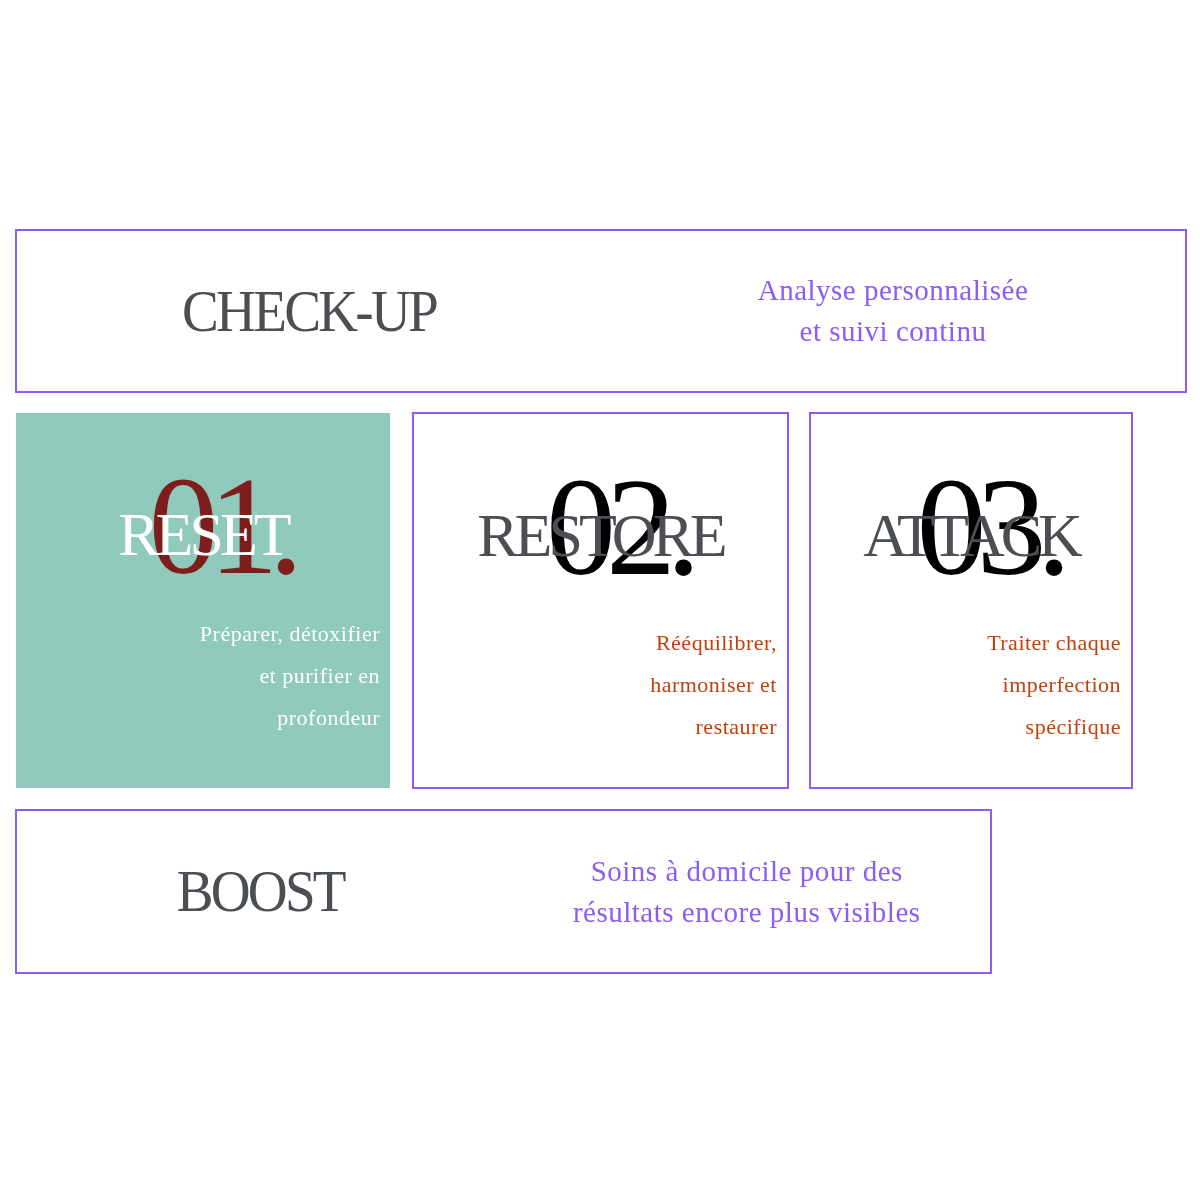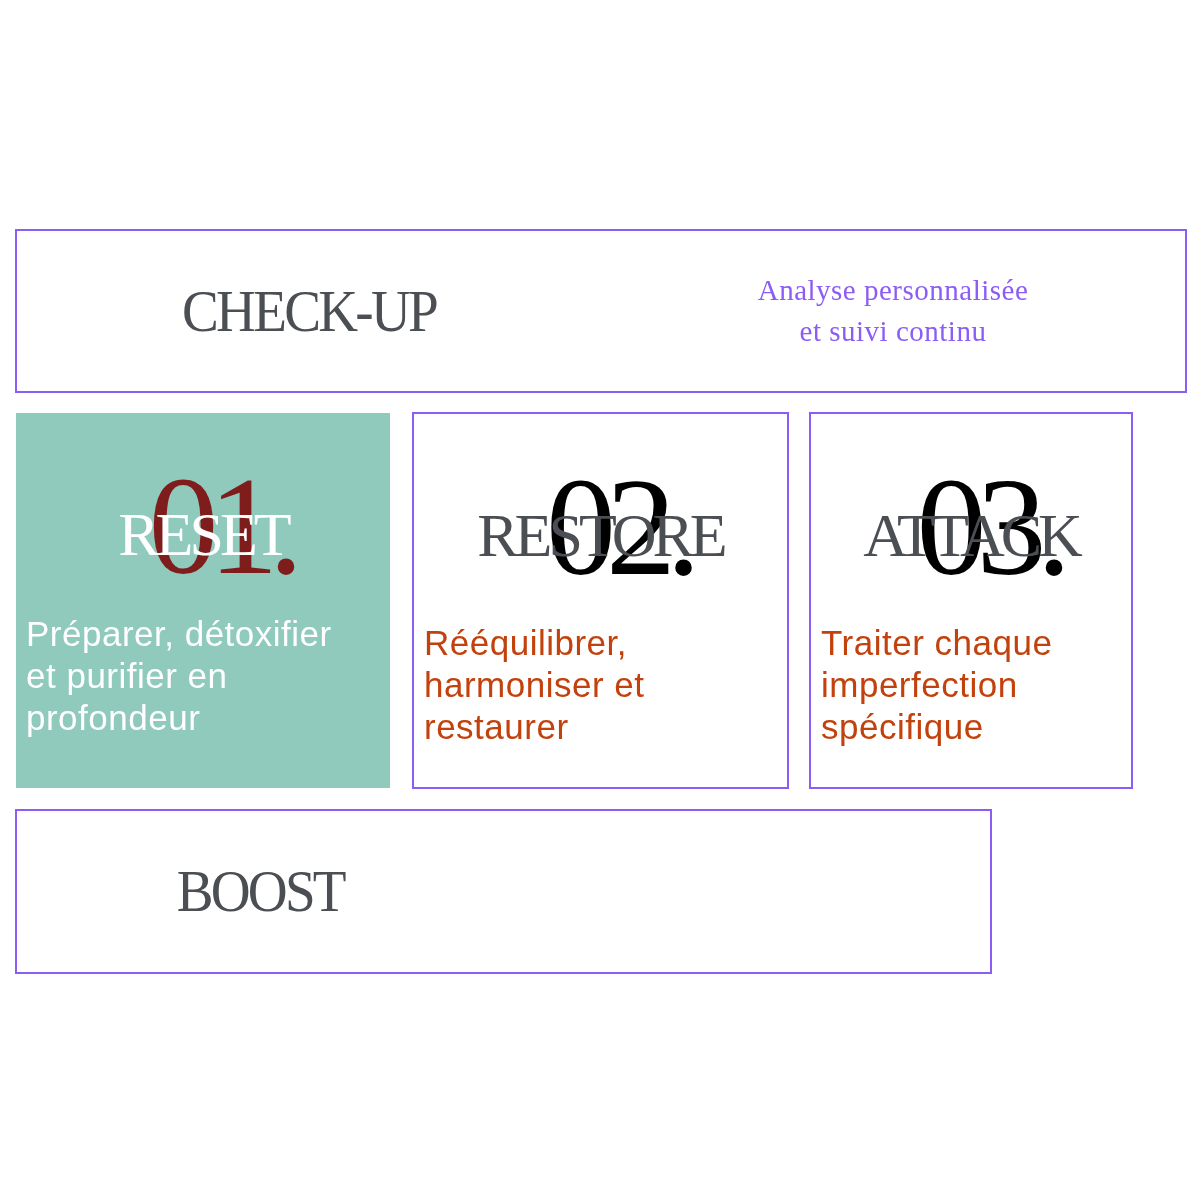--- a/index.html
+++ b/index.html
@@ -34,23 +34,23 @@
       padding-left: 36px;
     }
     .step-title {
       position: absolute; left: 0; right: 0; top: 78px;
       text-align: center;
       font-family: "Liberation Serif", "DejaVu Serif", serif;
       font-size: 62px; line-height: 86px; letter-spacing: -4px;
     }
     .step-desc {
       position: absolute; left: 10px; right: 10px; top: 208px;
-      text-align: left;
-      font-family: Liberation Sans, sans-serif;
-      font-size: 35px; line-height: 42px; letter-spacing: 0.5px;
+      text-align: right;
+      font-family: Liberation Serif, serif;
+      font-size: 22px; line-height: 42px; letter-spacing: 0.5px;
     }
     .active .step-number { color: #7f1d1d; }
     .active .step-title { color: #ffffff; }
     .active .step-desc { color: #ffffff; top: 200px; }
     .plain .step-number { color: #000000; }
     .plain .step-title { color: #4b4f54; }
     .plain .step-desc { color: #c2410c; }
   </style>
 </head>
 <body>
@@ -88,13 +88,17 @@
   <div class="step-title">ATTACK</div>
   <div class="step-desc">
     <div>Traiter chaque</div>
     <div>imperfection</div>
     <div>spécifique</div>
   </div>
 </div>
 
 <div class="box wide" style="left:15px; top:809px; width:977px; height:165px;">
   <div class="title-col">BOOST</div>
+  <div class="desc-col">
+    <div>Soins à domicile pour des</div>
+    <div>résultats encore plus visibles</div>
+  </div>
 </div>
 
 </body></html>

